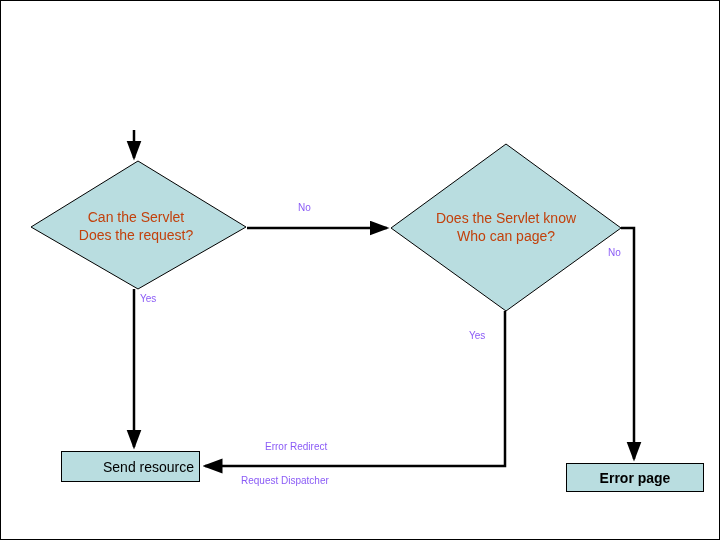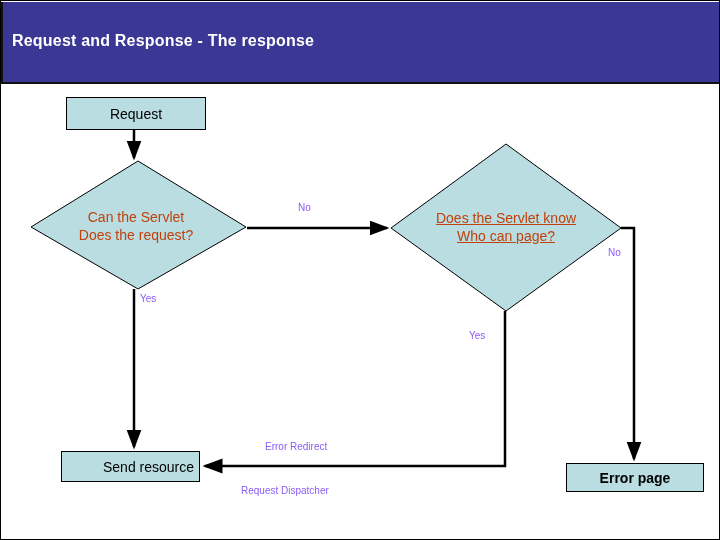--- a/index.html
+++ b/index.html
@@ -98,45 +98,41 @@
   }
   #label-decision-1 {
     left: 35px;
     top: 207px;
     width: 200px;
   }
   #label-decision-2 {
     left: 400px;
     top: 208px;
     width: 210px;
-    text-decoration: underline;
   }
   
   .edge-label {
     position: absolute;
     color: #8b5cf6;
     font-size: 10px;
     font-family: Liberation Sans, sans-serif;
     white-space: nowrap;
   }
   #edge-label-no-1   { left: 297px; top: 201px; }
   #edge-label-no-2   { left: 607px; top: 246px; }
   #edge-label-yes-1  { left: 139px; top: 292px; }
   #edge-label-yes-2  { left: 468px; top: 329px; }
   #edge-label-send-redirect      { left: 264px; top: 440px; }
-  #edge-label-request-dispatcher { left: 240px; top: 484px; }
+  #edge-label-request-dispatcher { left: 240px; top: 474px; }
 </style>
 </head>
 <body>
 
 <div id="slide">
 
-  <div id="title-band">
-    <div id="title-text">Request and Response - The response</div>
-  </div>
 
   <svg id="flow" viewBox="0 0 720 540" xmlns="http://www.w3.org/2000/svg">
     <defs>
       <marker id="arrowhead" markerWidth="8" markerHeight="8" refX="7" refY="3" orient="auto" markerUnits="strokeWidth">
         <path d="M0,0 L8,3 L0,6 z" fill="#000000"></path>
       </marker>
     </defs>
 
     
     <polygon points="137,160 245,226 137,288 30,226" fill="#b9dde0" stroke="#000000" stroke-width="1"></polygon>
@@ -153,21 +149,20 @@
      Send resource --&gt;
     <line x1="133" y1="288" x2="133" y2="446" stroke="#000000" stroke-width="2.5" marker-end="url(#arrowhead)"></line>
 
      down then left into Send resource --&gt;
     <polyline points="504,310 504,465 204,465" fill="none" stroke="#000000" stroke-width="2.5" marker-end="url(#arrowhead)"></polyline>
 
      Error page --&gt;
     <polyline points="620,227 633,227 633,458" fill="none" stroke="#000000" stroke-width="2.5" marker-end="url(#arrowhead)"></polyline>
   </svg>
 
-  <div class="node-box" id="node-request">Request</div>
 
   <div class="node-box" id="node-send-resource">Send resource</div>
 
   <div class="node-box" id="node-error-page">Error page</div>
 
   <div class="diamond-label" id="label-decision-1">
     <div>Can the Servlet</div>
     <div>Does the request?</div>
   </div>
 

